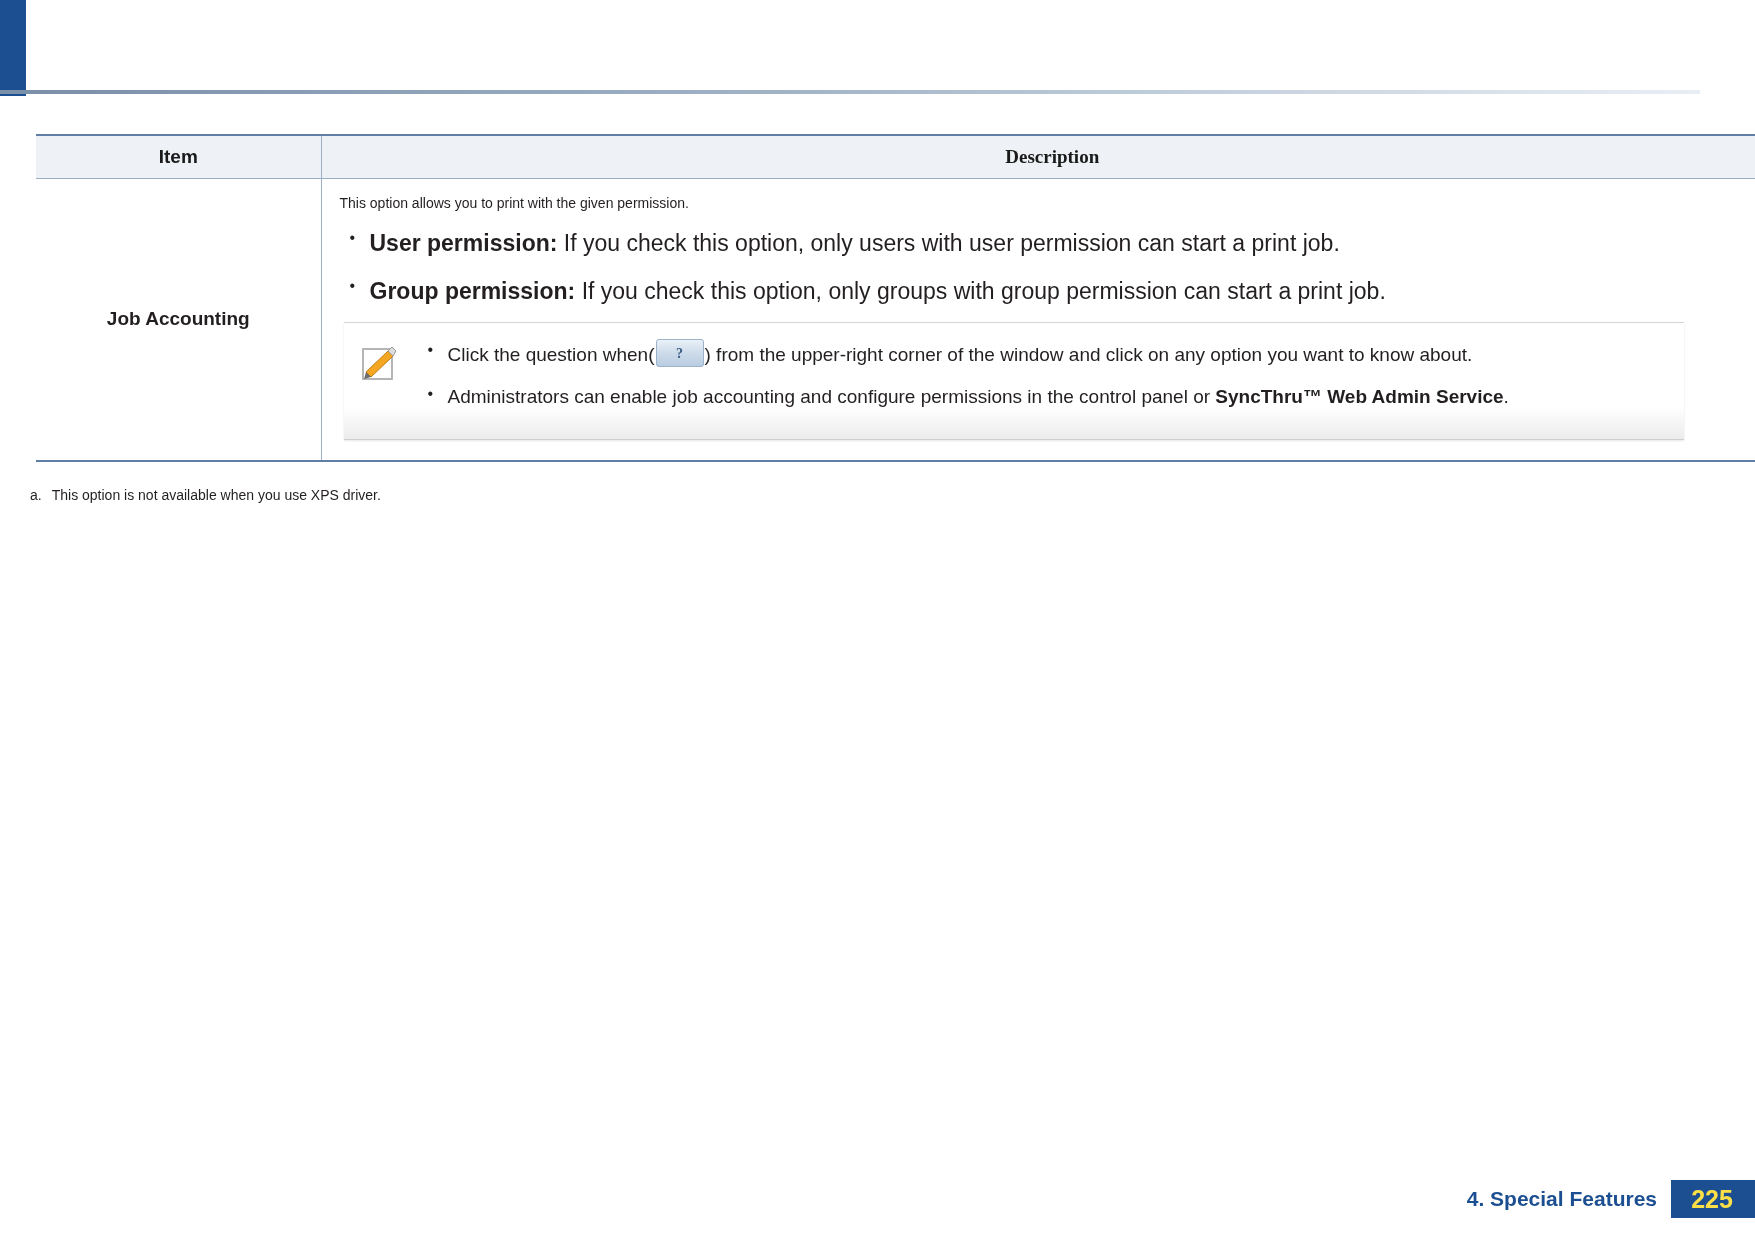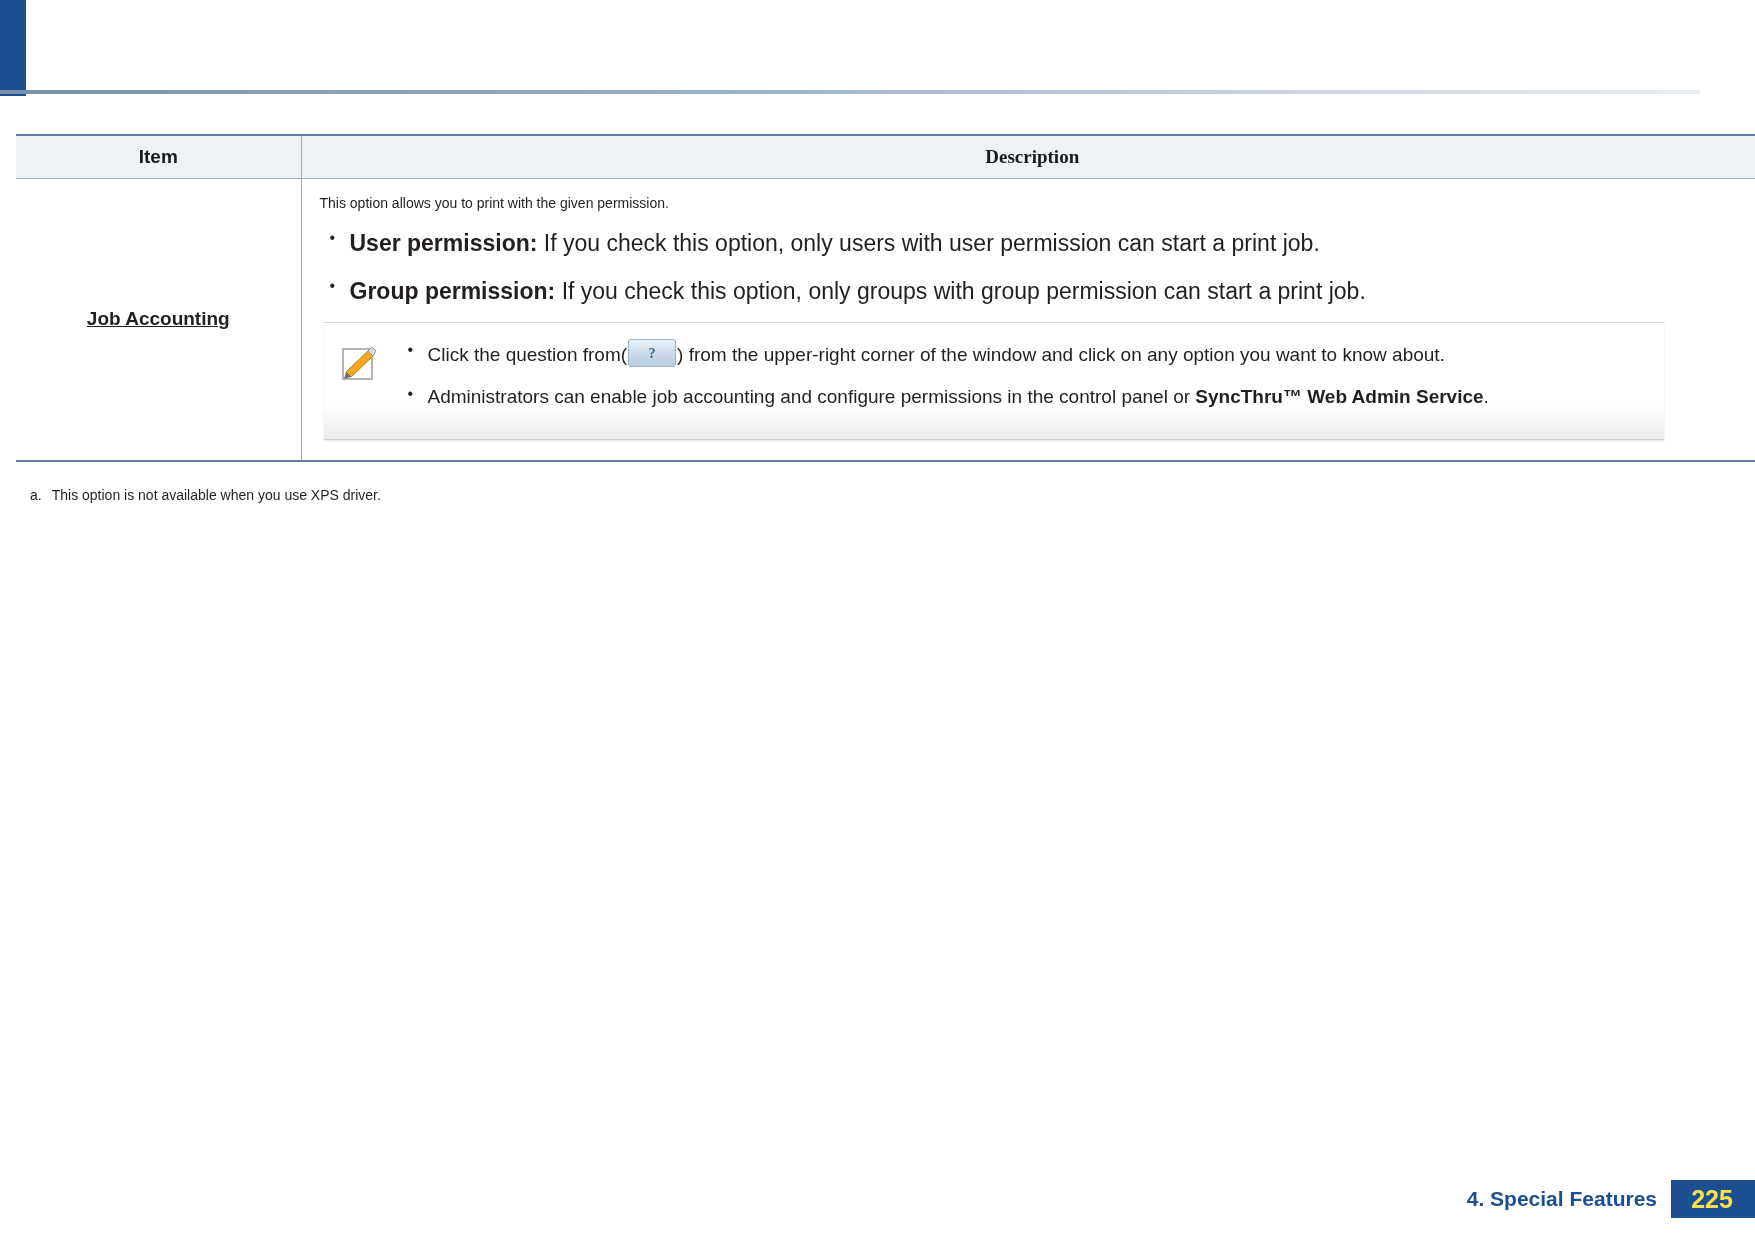--- a/index.html
+++ b/index.html
@@ -44,21 +44,21 @@
     left: 0;
     top: 90px;
     width: 1700px;
     height: 4px;
     background: linear-gradient(to right, #7a8fa8 0%, #9fb2c6 45%, #c9d4e0 75%, #e8eef4 100%);
   }
 
   
   .content {
     position: absolute;
-    left: 16px;
+    left: 36px;
     top: 134px;
     width: 1690px;
   }
   table.feature-table {
     border-collapse: collapse;
     width: 1690px;
     table-layout: fixed;
   }
   table.feature-table th,
   table.feature-table td {
@@ -83,21 +83,20 @@
     border-bottom: 2px solid #5f7fa6;
     padding: 0;
   }
   .body-row td.cell-item {
     border-right: 1px solid #9aafc6;
     text-align: center;
     font-size: 19px;
     font-weight: bold;
     vertical-align: middle;
     padding: 0 8px;
-    text-decoration: underline;
   }
   .cell-desc-inner {
     padding: 14px 18px 20px 18px;
   }
   .desc-lead {
     font-size: 14px;
     line-height: 1.45;
     margin: 0 0 14px 0;
   }
   ul.bullets {
@@ -259,21 +258,21 @@
               <span class="note-icon">
                 <svg width="38" height="36" viewBox="0 0 38 36" xmlns="http://www.w3.org/2000/svg">
                   <rect x="1" y="4" width="29" height="30" fill="#ffffff" stroke="#9a9a9a" stroke-width="1.5"></rect>
                   <rect x="1" y="4" width="29" height="30" fill="none" stroke="#bdbdbd" stroke-width="0.5"></rect>
                   <path d="M4 27 L26 6 L31 11 L9 32 Z" fill="#f5a623" stroke="#c07f12" stroke-width="1"></path>
                   <path d="M26 6 L31 11 L34 6 L30 2 Z" fill="#dcdcdc" stroke="#9a9a9a" stroke-width="1"></path>
                   <path d="M4 27 L9 32 L2 34 Z" fill="#6d6d6d"></path>
                 </svg>
               </span>
               <ul class="note-list">
-                <li><span>Click the question from(</span><span class="qmark-inline"><span>?</span></span><span>) from the upper-right corner of the window and click on any option you want to know about.</span></li>
+                <li><span>Click the question when(</span><span class="qmark-inline"><span>?</span></span><span>) from the upper-right corner of the window and click on any option you want to know about.</span></li>
                 <li><span>Administrators can enable job accounting and configure permissions in the control panel or </span><span class="b">SyncThru™ Web Admin Service</span><span>.</span></li>
               </ul>
             </div>
           </div>
         </td>
       </tr>
     </tbody>
   </table>
 </div>
 

